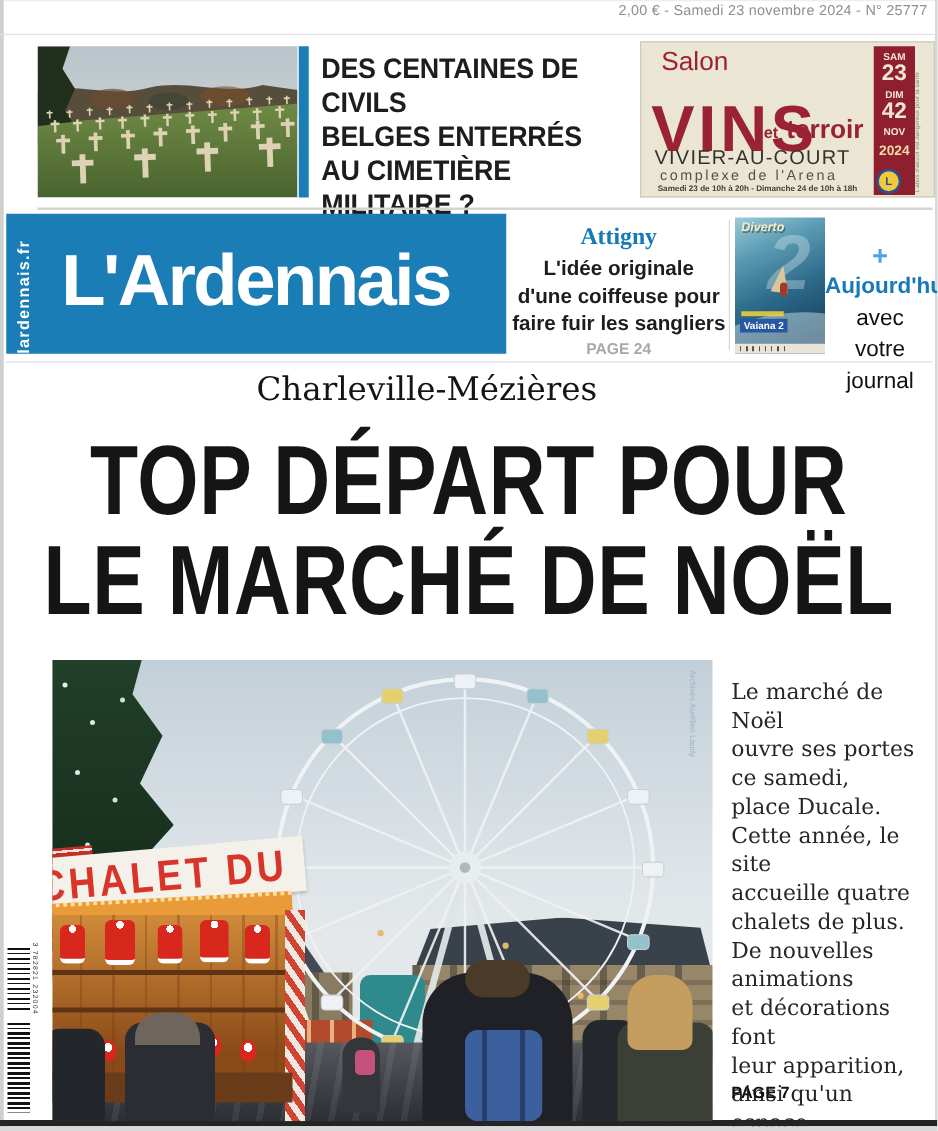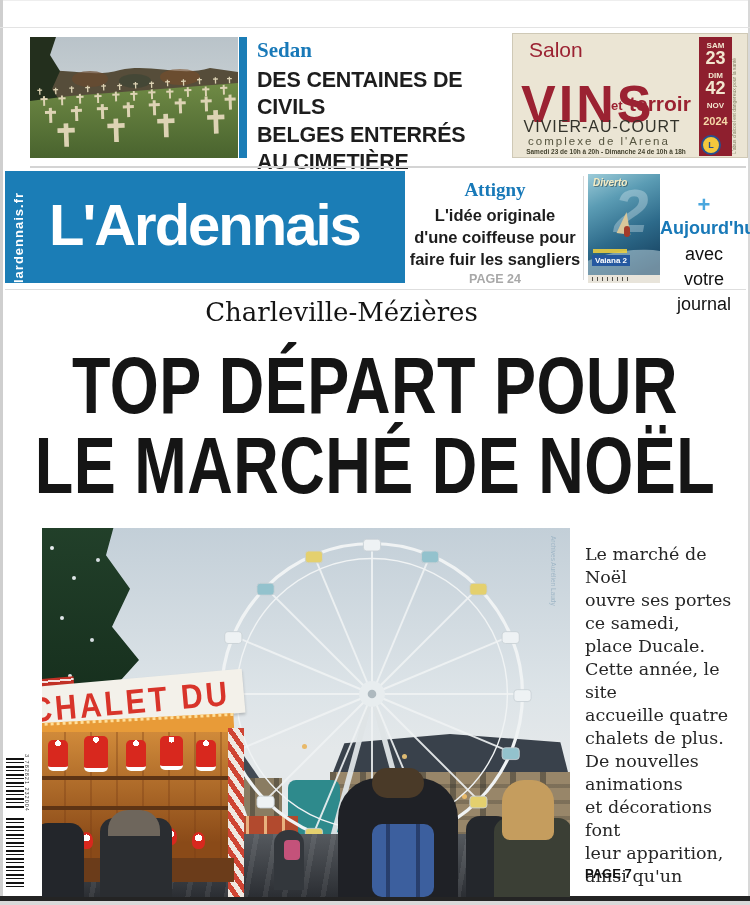--- a/index.html
+++ b/index.html
@@ -139,20 +139,21 @@
   .bars{position:absolute;left:2px;width:18px;background:repeating-linear-gradient(180deg,#111 0 2px,#fff 2px 4px,#111 4px 5px,#fff 5px 8px);}
   .bc-num{position:absolute;left:20px;top:0;height:140px;writing-mode:vertical-rl;font-size:5.5px;color:#333;letter-spacing:1px;}
   .bottomstrip{top:896px;left:0;width:750px;height:5px;background:#242424;}
   .bottomlight{top:901px;left:0;width:750px;height:4px;background:#d9d9d9;}
 </style>
 </head>
 <body>
 
 <div id="page">
 
+  <div class="abs dateline">2,00 € - Samedi 23 novembre 2024 - N° 25777</div>
   <div class="abs hr1"></div>
 
   <div class="abs cemetery">
     <svg width="208" height="121" viewBox="0 0 208 121">
       <defs>
         <linearGradient id="sky" x1="0" y1="0" x2="0" y2="1">
           <stop offset="0" stop-color="#b9c3c9"></stop>
             <stop offset="1" stop-color="#d9dedf"></stop>
         </linearGradient>
         <linearGradient id="gr" x1="0" y1="0" x2="0" y2="1">
@@ -207,21 +208,20 @@
         <use href="#cr" transform="translate(35,84) scale(1.8)"></use>
           <use href="#cr" transform="translate(85,81) scale(1.8)"></use>
         <use href="#cr" transform="translate(135,78) scale(1.8)"></use>
           <use href="#cr" transform="translate(185,76) scale(1.8)"></use>
       </g>
     </svg>
   </div>
   <div class="abs bluebar"></div>
 
   <div class="abs sedan">
-    <div class="kicker-serif">Sedan</div>
     <div class="sedan-head pre">DES CENTAINES DE CIVILS
 BELGES ENTERRÉS
 AU CIMETIÈRE MILITAIRE ?</div>
     <div class="pagelabel">PAGE 19</div>
   </div>
 
   <div class="abs ad">
     <div class="abs ad-salon">Salon</div>
     <div class="abs ad-vins">VINS</div>
     <div class="abs ad-et">et</div>

